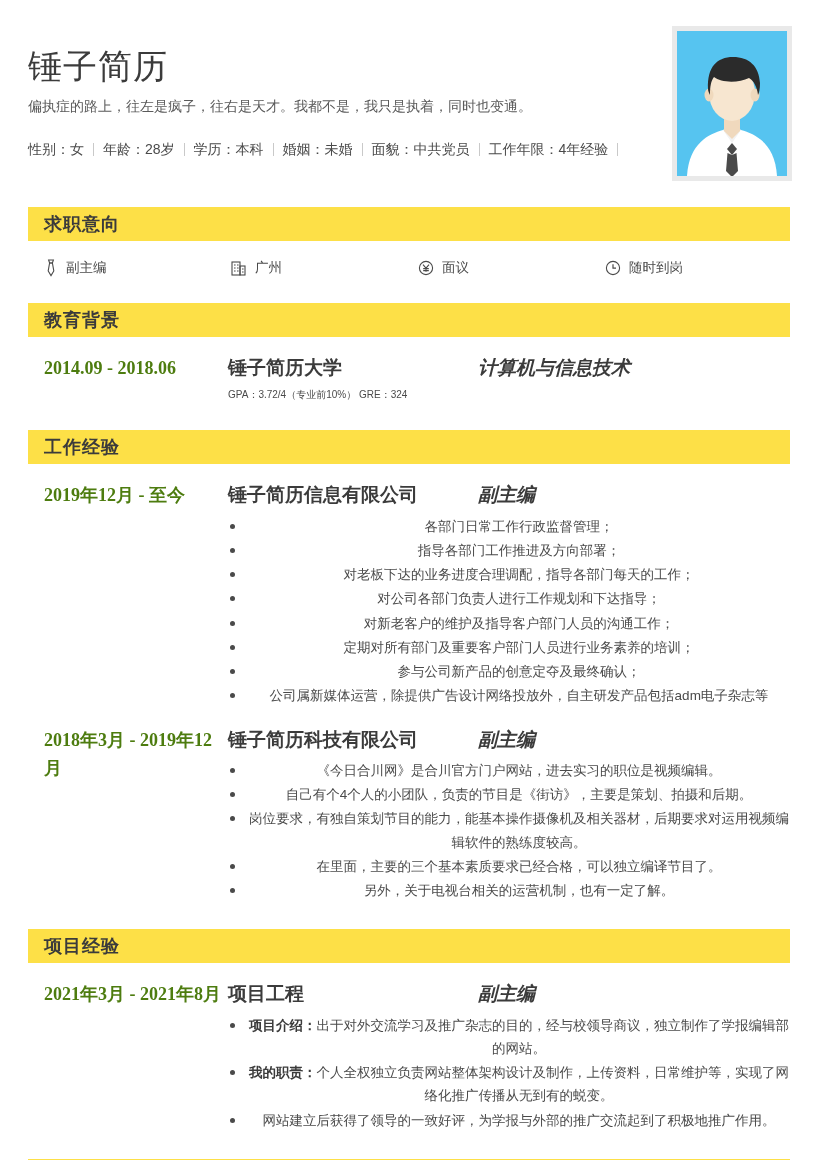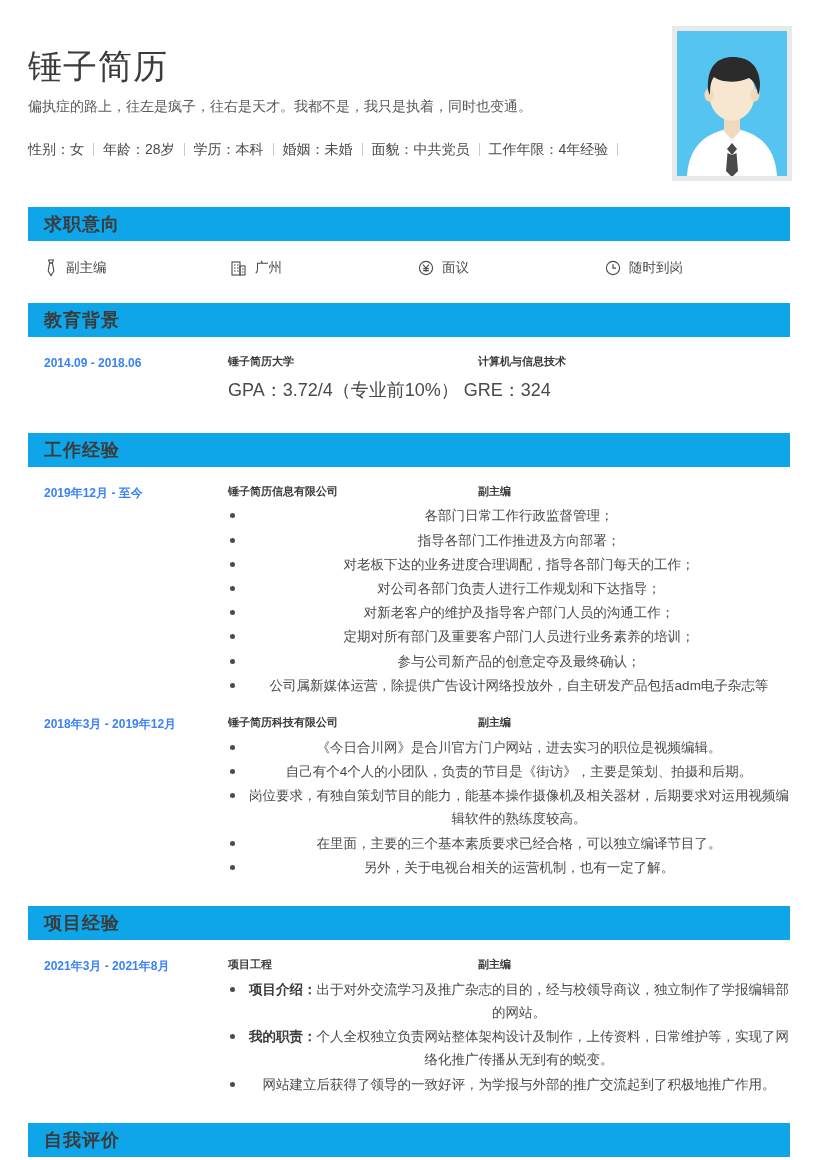--- a/index.html
+++ b/index.html
@@ -68,21 +68,21 @@
     border: 5px solid #e9e9e9;
     box-sizing: border-box;
     flex: none;
     position: relative;
     overflow: hidden;
   }
   .photo-frame svg { display: block; width: 100%; height: 100%; }
 
   
   .section-bar {
-    background: #0ea5e9;
+    background: #fde047;
     height: 34px;
     display: flex;
     align-items: center;
     padding-left: 16px;
     margin-top: 26px;
     width: 762px;
     box-sizing: border-box;
   }
   .section-bar h2 {
     margin: 0;
@@ -111,39 +111,40 @@
 
   
   .entry {
     display: flex;
     margin-top: 16px;
     padding-left: 16px;
   }
   .entry-date {
     width: 184px;
     flex: none;
-    font-size: 12px;
+    font-size: 18px;
     font-weight: bold;
-    color: #3b82f6;
+    color: #4d7c0f;
     padding-top: 1px;
     line-height: 1.6;
+    font-family: Liberation Serif, serif;
   }
   .entry-body { flex: 1; min-width: 0; }
   .entry-head {
     display: flex;
     align-items: baseline;
-    font-size: 11px;
+    font-size: 19px;
     font-weight: bold;
     color: #3b3b3b;
     line-height: 1.6;
   }
   .entry-org { width: 250px; flex: none; }
-  .entry-role { flex: 1; }
+  .entry-role { flex: 1; font-style: italic; }
   .entry-sub {
-    font-size: 18px;
+    font-size: 10px;
     color: #4a4a4a;
     line-height: 1.9;
     margin-top: 2px;
   }
 
   ul.bullets {
     list-style: none;
     margin: 4px 0 0 0;
     padding: 0;
     text-align: center;

